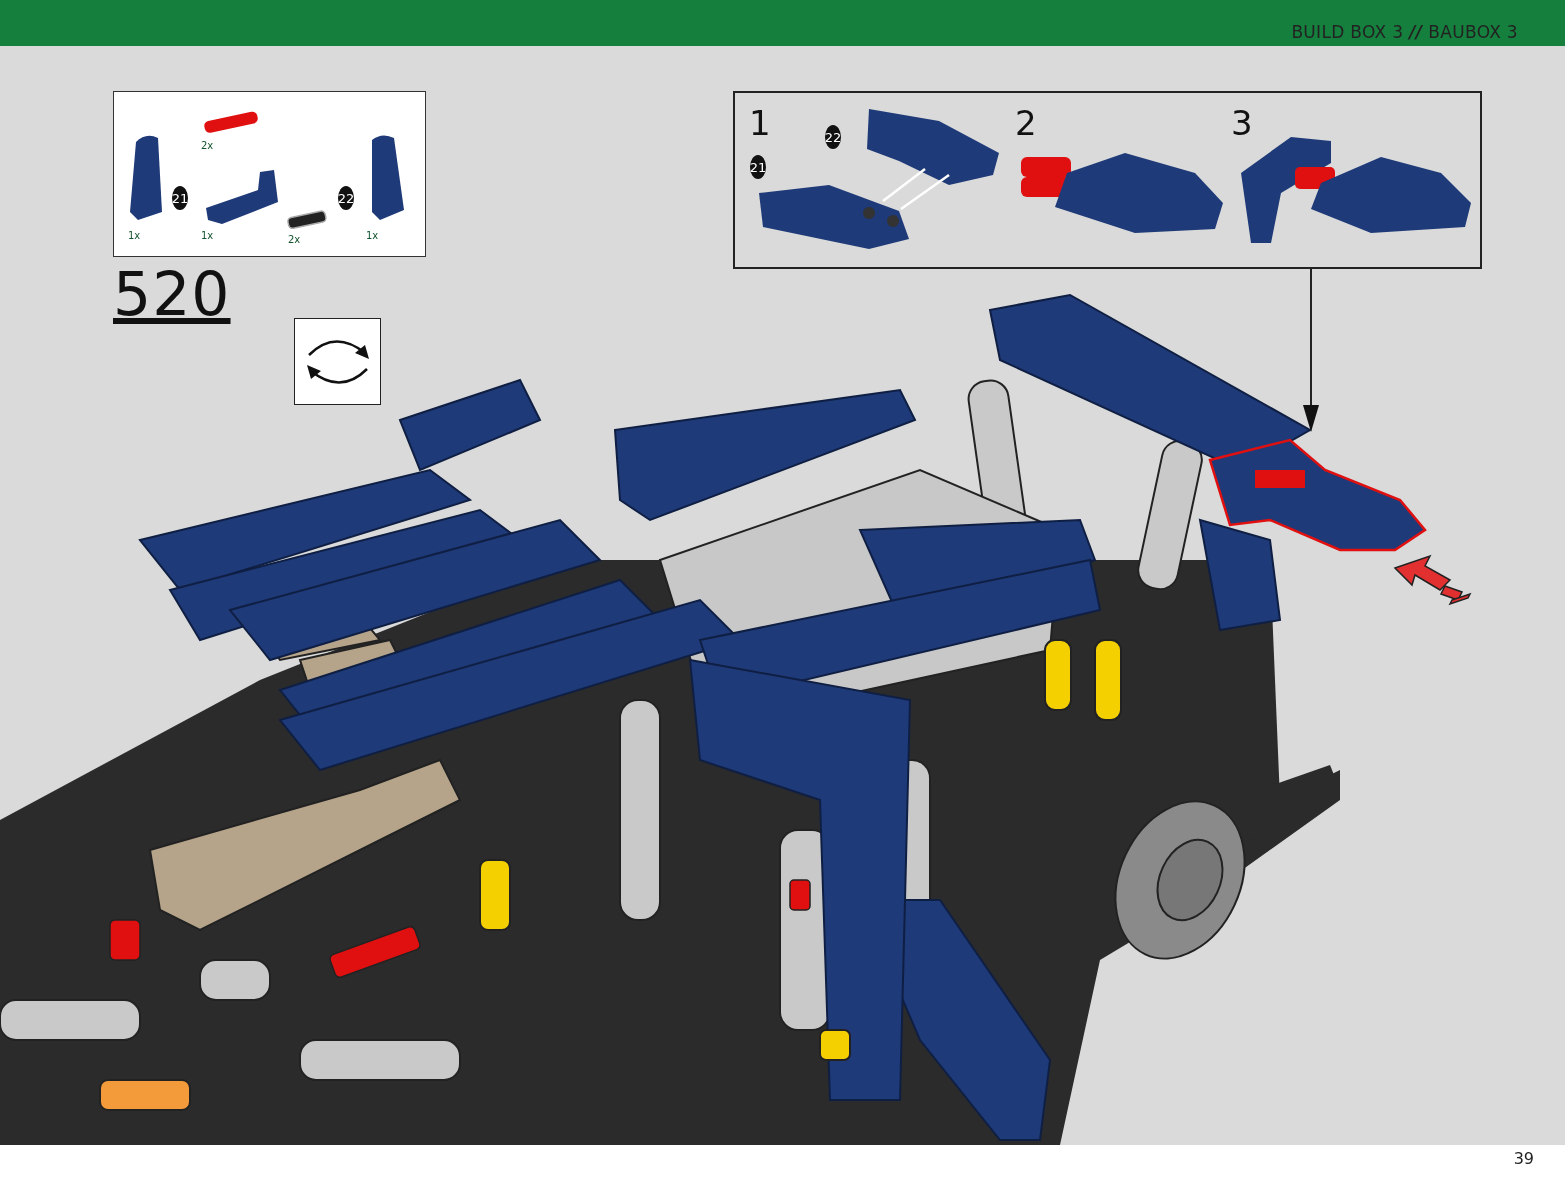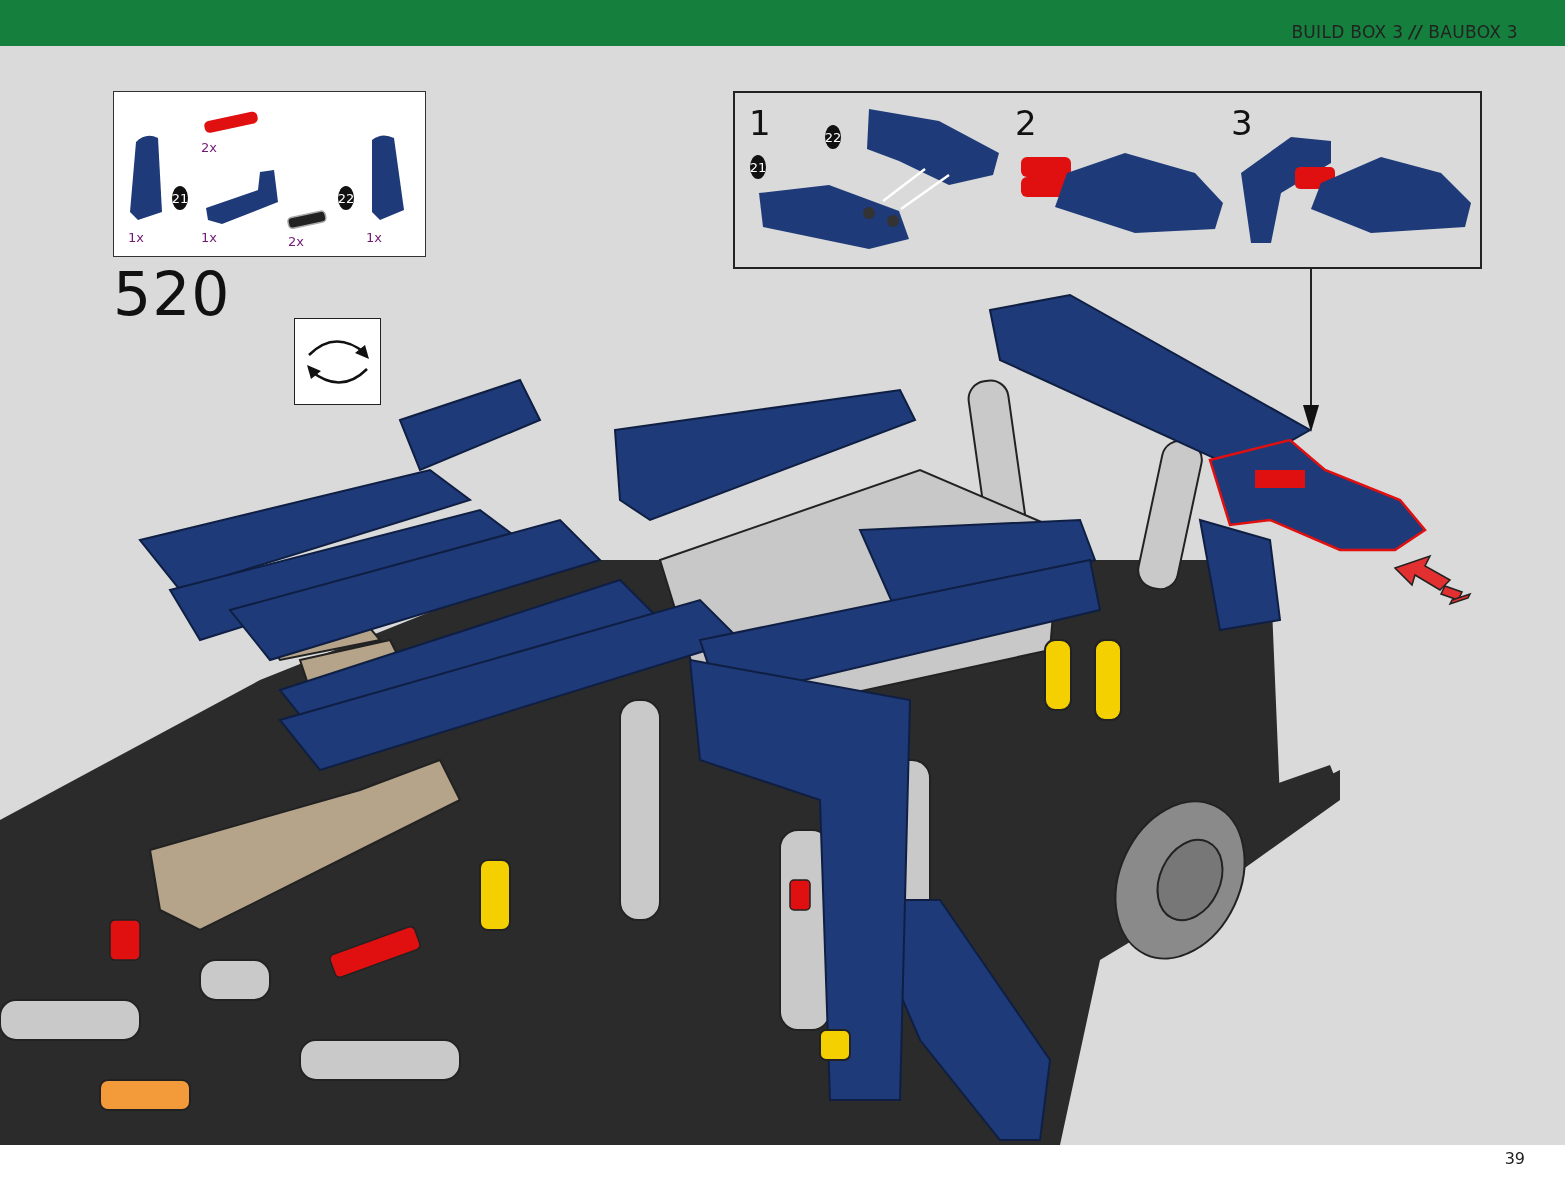--- a/index.html
+++ b/index.html
@@ -1,27 +1,27 @@
 <!DOCTYPE html>
 <html><head>
   <meta charset="utf-8">
   <style>
     html, body { margin:0; padding:0; background:#ffffff; }
     body { width:1565px; height:1191px; position:relative; overflow:hidden; font-family:"DejaVu Sans", sans-serif; }
     .header { position:absolute; top:0; left:0; width:1565px; height:46px; background:#15803d; }
     .header-title { position:absolute; top:22px; right:47px; font-size:17px; color:#222; letter-spacing:0.3px; white-space:nowrap; }
     .header-title .sep { font-weight:bold; font-style:italic; margin:0 6px; }
     .canvas { position:absolute; top:46px; left:0; width:1565px; height:1099px; background:#d9dad9; overflow:hidden; }
-    .page-number { position:absolute; top:1149px; right:40px; font-size:16px; color:#222; }
+    .page-number { position:absolute; top:1149px; right:31px; font-size:16px; color:#222; }
 
     .parts-box { position:absolute; left:113px; top:45px; width:311px; height:164px; background:#fff; border:1.5px solid #333; }
     .part { position:absolute; }
-    .qty { position:absolute; font-size:13px; color:#701a75; }
+    .qty { position:absolute; font-size:10px; color:#14532d; }
     .badge { position:absolute; width:16px; height:24px; border-radius:50%; background:#111; color:#fff; font-size:13px; display:flex; align-items:center; justify-content:center; }
-    .step-number { position:absolute; left:113px; top:218px; font-size:60px; color:#111; letter-spacing:1px; line-height:1; }
+    .step-number { position:absolute; left:113px; top:218px; font-size:60px; color:#111; letter-spacing:1px; line-height:1;text-decoration:underline; }
     .rotate-box { position:absolute; left:294px; top:272px; width:85px; height:85px; background:#fff; border:1.5px solid #222; }
 
     .sub-box { position:absolute; left:733px; top:45px; width:745px; height:174px; background:#d9dad9; border:2px solid #222; }
     .sub-num { position:absolute; font-size:34px; color:#111; }
     .model { position:absolute; left:0; top:0; }
   </style>
 </head>
 <body>
 
 <div class="header">

